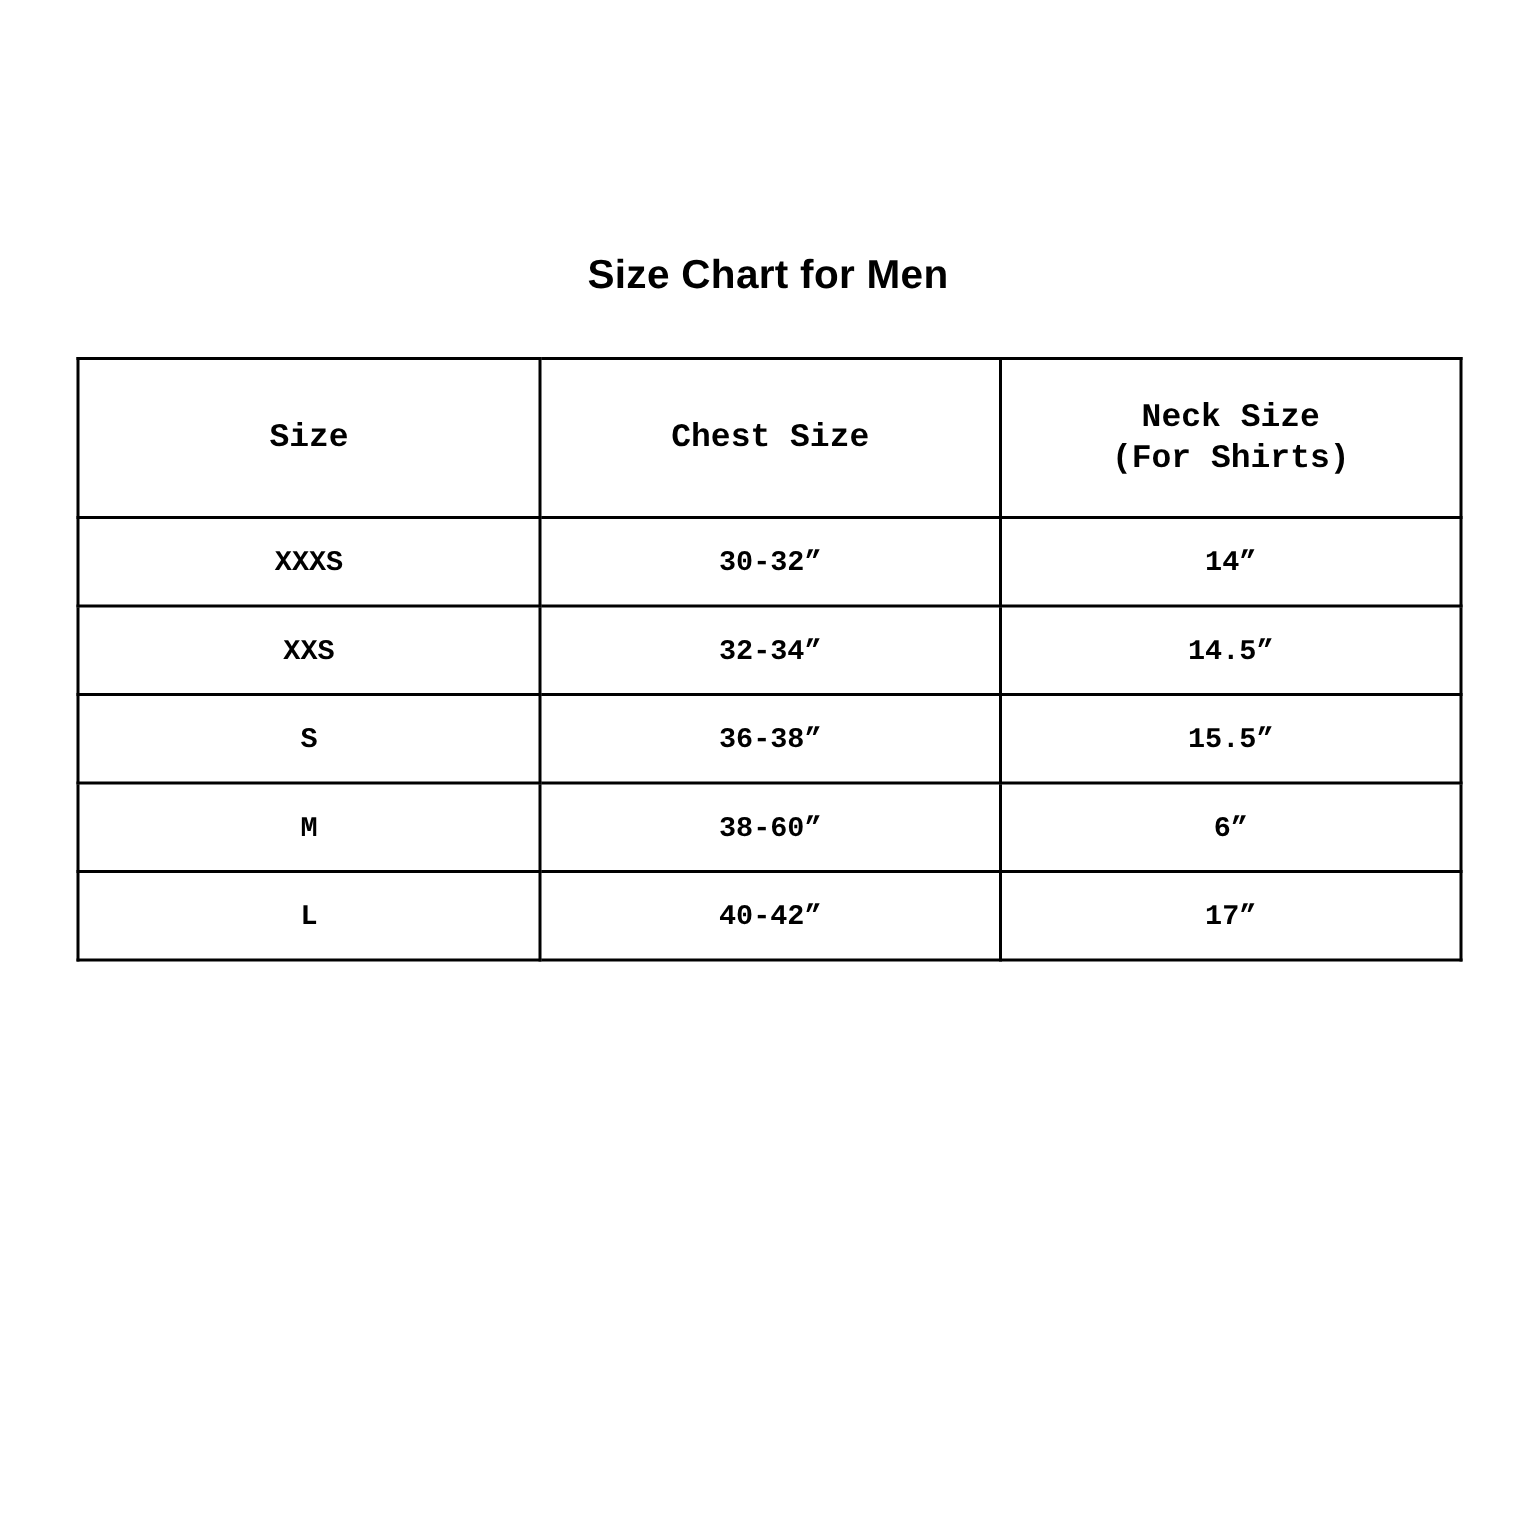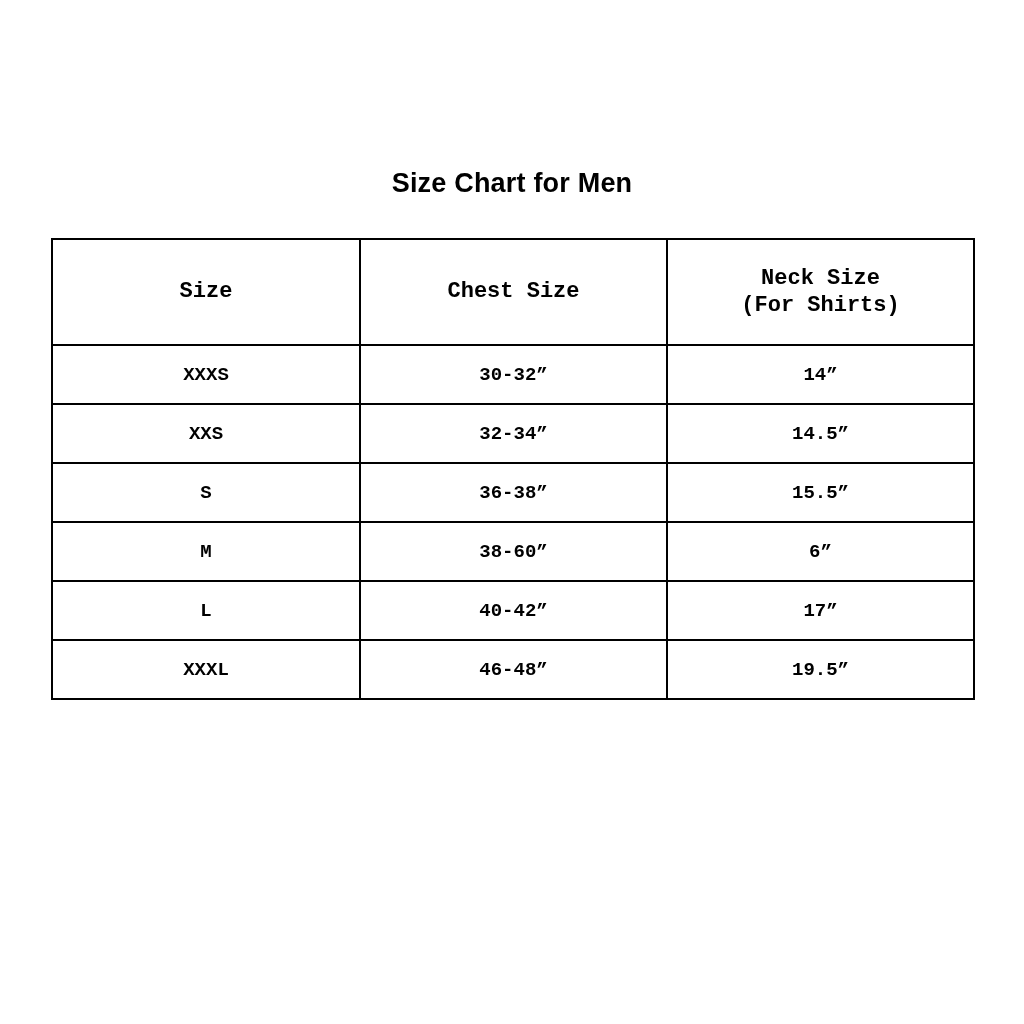--- a/index.html
+++ b/index.html
@@ -117,22 +117,17 @@
         <tr>
           <td>M</td>
           <td>38-60”</td>
           <td>6”</td>
         </tr>
         <tr>
           <td>L</td>
           <td>40-42”</td>
           <td>17”</td>
         </tr>
-        <tr>
-          <td>XXXL</td>
-          <td>46-48”</td>
-          <td>19.5”</td>
-        </tr>
       </tbody>
     </table>
   </div>
 
 </div>
 
 </body></html>

